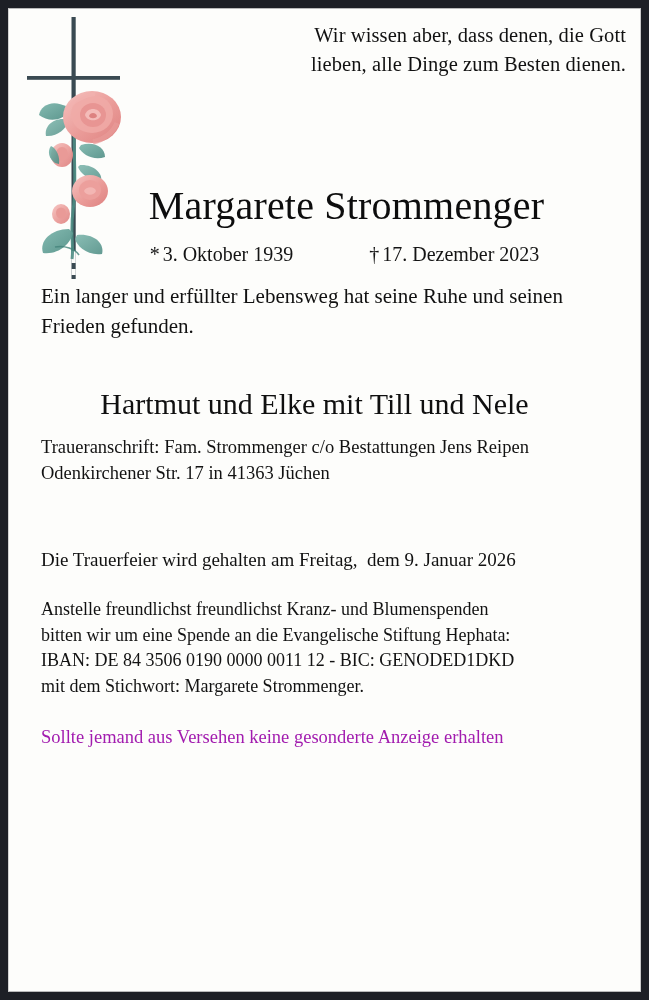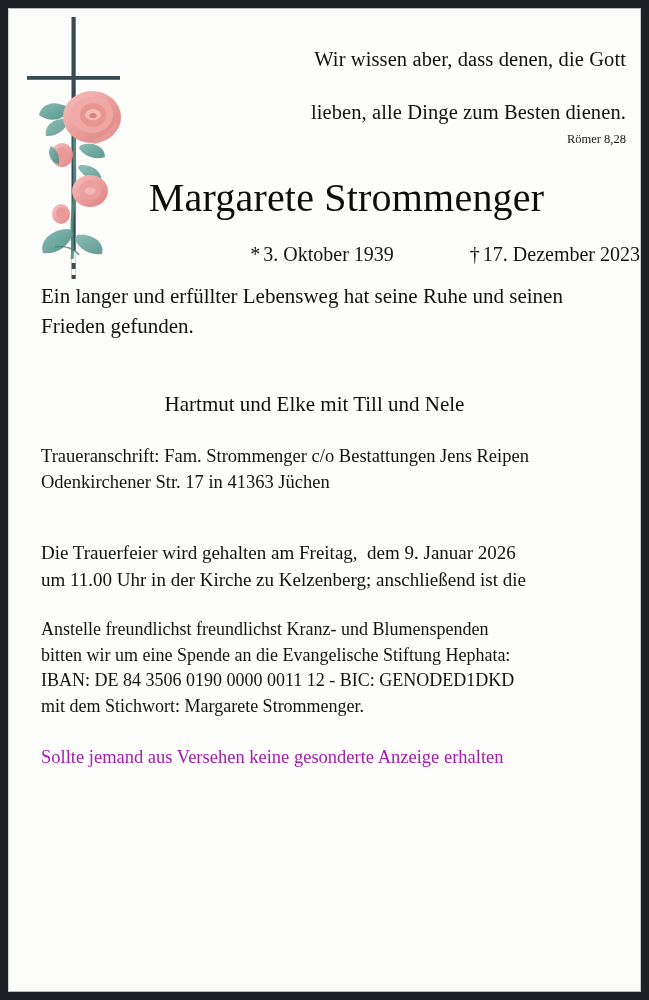--- a/index.html
+++ b/index.html
@@ -48,50 +48,49 @@
     right: 14px;
     top: 12px;
     width: 360px;
     text-align: right;
   }
   .scripture-line {
     font-size: 20.5px;
     line-height: 29px;
     color: #111111;
     letter-spacing: 0.1px;
-    margin-top: 24px;
   }
   .scripture-ref {
     margin-top: 5px;
     font-size: 12.5px;
     color: #1a1a1a;
   }
 
   .deceased-name {
     position: absolute;
     left: 0;
     right: 0;
-    top: 166px;
+    top: 174px;
     text-align: center;
     padding-left: 44px;
     font-size: 40px;
     line-height: 46px;
     color: #0d0d0d;
     letter-spacing: 0.2px;
     white-space: nowrap;
   }
 
   .dates-row {
     position: absolute;
     left: 0;
     right: 0;
     top: 234px;
     padding-left: 40px;
     display: flex;
-    justify-content: flex-end;
+    justify-content: center;
     gap: 76px;
     font-size: 20px;
     color: #141414;
   }
   .date-item { white-space: nowrap; }
   .date-sym { margin-right: 3px; }
 
   
   .body-area {
     position: relative;
@@ -105,36 +104,36 @@
     margin: 0 0 24px 0;
     max-width: 580px;
   }
 
   .family-block {
     text-align: center;
     margin: 44px 0 0 0;
     padding-right: 20px;
   }
   .family-line {
-    font-size: 21px;
+    font-size: 30px;
     line-height: 38px;
     color: #0f0f0f;
   }
 
   .address-block {
-    margin-top: 20px;
+    margin-top: 11px;
   }
   .address-line {
     font-size: 18.5px;
     line-height: 26px;
     color: #121212;
   }
 
   .service-block {
-    margin-top: 44px;
+    margin-top: 60px;
   }
   .service-line {
     font-size: 19px;
     line-height: 27px;
     color: #111111;
     white-space: pre;
   }
 
   .donation-block {
     margin-top: 24px;
@@ -223,21 +222,20 @@
           <path d="M44 214 C 26 214, 14 226, 18 238 C 34 240, 46 228, 48 218 Z" fill="url(#leafGrad)" opacity="0.92"></path>
           <path d="M52 220 C 68 218, 80 228, 77 239 C 62 241, 52 231, 50 224 Z" fill="url(#leafGrad)" opacity="0.88"></path>
           <path d="M30 232 C 40 230, 50 234, 54 240" stroke="#44837a" stroke-width="1.6" fill="none" opacity="0.8"></path>
         </g>
       </svg>
     </div>
 
     <div class="scripture">
       <div class="scripture-line">Wir wissen aber, dass denen, die Gott</div>
       <div class="scripture-line">lieben, alle Dinge zum Besten dienen.</div>
-      <div class="scripture-ref">Römer 8,28</div>
     </div>
 
     <div class="deceased-name">Margarete Strommenger</div>
 
     <div class="dates-row">
       <div class="date-item">
         <span class="date-sym">*</span><span>3. Oktober 1939</span>
       </div>
       <div class="date-item">
         <span class="date-sym">†</span><span>17. Dezember 2023</span>
@@ -253,21 +251,20 @@
       <div class="family-line">Hartmut und Elke mit Till und Nele</div>
     </div>
 
     <div class="address-block">
       <div class="address-line">Traueranschrift: Fam. Strommenger c/o Bestattungen Jens Reipen</div>
       <div class="address-line">Odenkirchener Str. 17 in 41363 Jüchen</div>
     </div>
 
     <div class="service-block">
       <div class="service-line">Die Trauerfeier wird gehalten am Freitag,  dem 9. Januar 2026</div>
-      <div class="service-line">um 11.00 Uhr in der Kirche zu Kelzenberg; anschließend ist die</div>
     </div>
 
     <div class="donation-block">
       <div class="donation-line">Anstelle freundlichst freundlichst Kranz- und Blumenspenden</div>
       <div class="donation-line">bitten wir um eine Spende an die Evangelische Stiftung Hephata:</div>
       <div class="donation-line">IBAN: DE 84 3506 0190 0000 0011 12 - BIC: GENODED1DKD</div>
       <div class="donation-line">mit dem Stichwort: Margarete Strommenger.</div>
     </div>
 
     <div class="closing-block">

